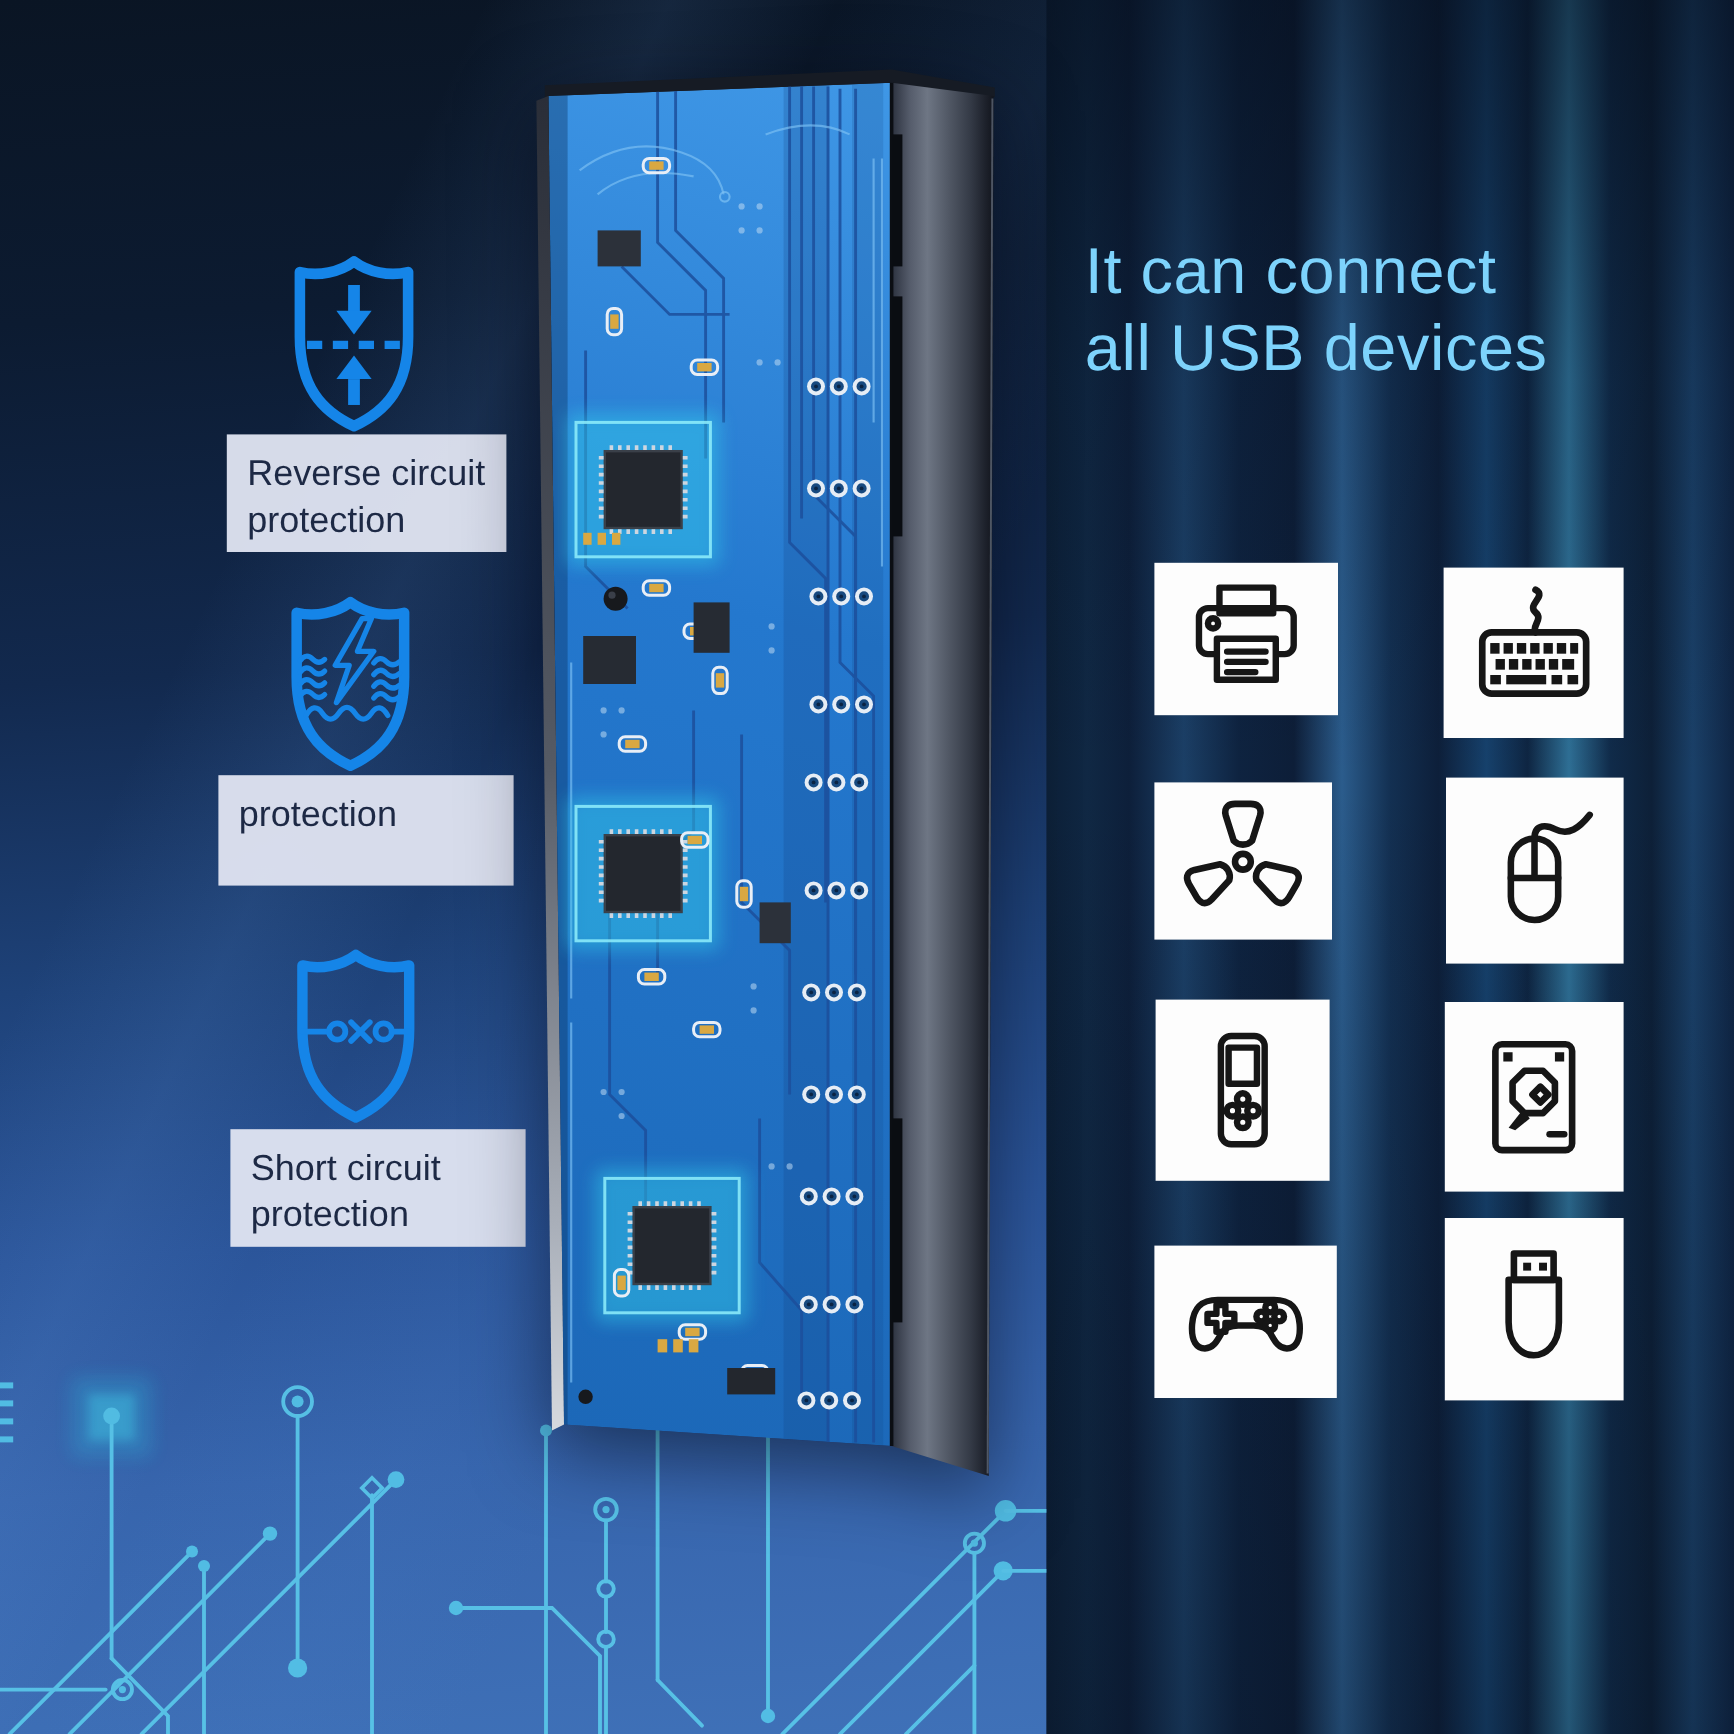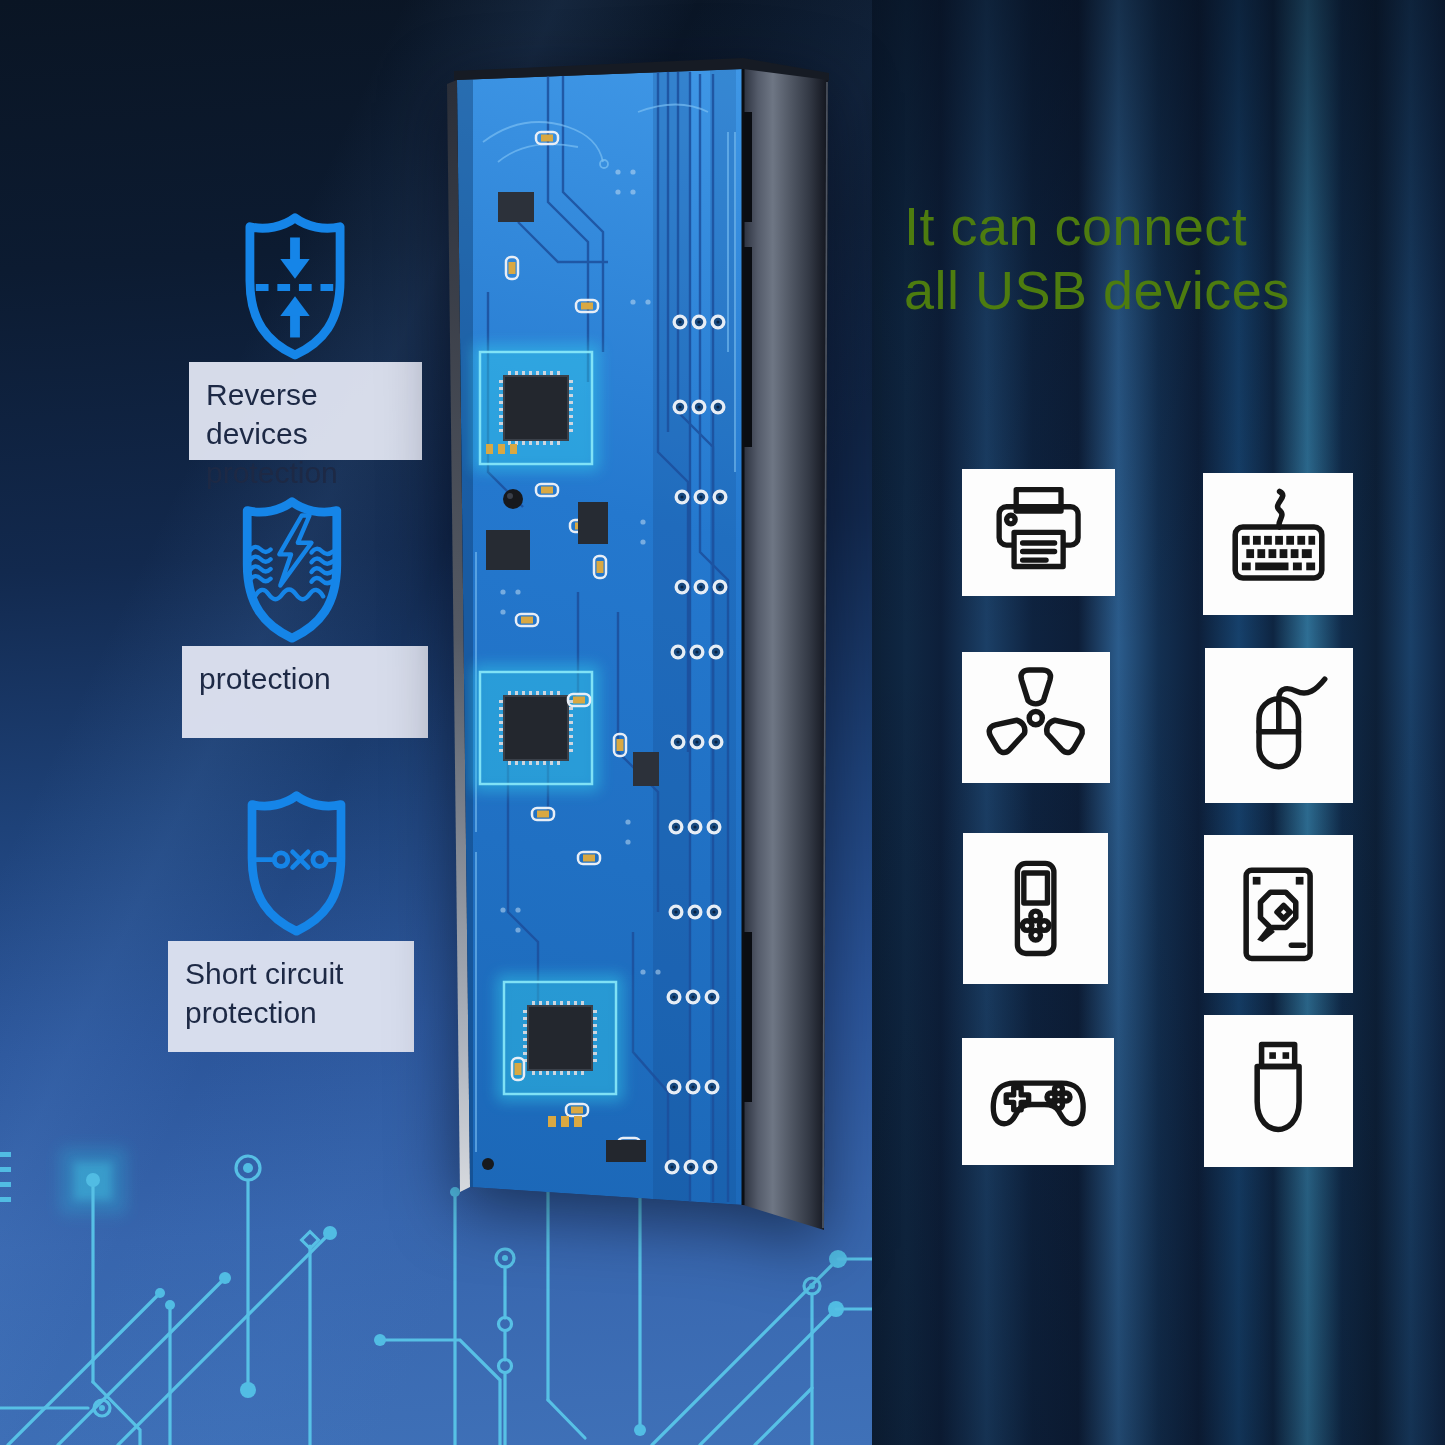--- a/index.html
+++ b/index.html
@@ -26,26 +26,26 @@
   .shield{position:absolute;}
   .p1-icon{left:236px;top:212px;width:118px;height:149px;}
   .p2-icon{left:232px;top:496px;width:120px;height:148px;}
   .p3-icon{left:236px;top:790px;width:121px;height:147px;}
   .plabel{
     position:absolute;background:rgba(223,227,240,.96);color:#1d2945;
     font-size:30px;line-height:39px;padding:13px 8px 0 17px;box-sizing:border-box;
   }
   .p1-label{left:189px;top:362px;width:233px;height:98px;}
   .p2-label{left:182px;top:646px;width:246px;height:92px;}
-  .p3-label{left:168px;top:941px;width:246px;height:111px;}
+  .p3-label{left:192px;top:941px;width:246px;height:98px;}
   .plabel span{display:block;}
   
   .headline{
     position:absolute;left:904px;top:194px;width:540px;
-    color:#4d7c0f;font-size:54px;line-height:64px;font-weight:400;letter-spacing:.5px;
+    color:#7dd3fc;font-size:54px;line-height:64px;font-weight:400;letter-spacing:.5px;
   }
   .headline span{display:block;white-space:nowrap;}
   
   .dev-cell{position:absolute;background:#fdfdfd;display:flex;align-items:center;justify-content:center;}
   .dev-cell svg{width:74%;height:84%;}
   .c1{left:962px;top:469px;width:153px;height:127px;}
   .c2{left:1203px;top:473px;width:150px;height:142px;}
   .c3{left:962px;top:652px;width:148px;height:131px;}
   .c4{left:1205px;top:648px;width:148px;height:155px;}
   .c5{left:963px;top:833px;width:145px;height:151px;}
@@ -139,21 +139,21 @@
     <path d="M60 6 C72 15 90 19 106 15 L106 70 C106 112 88 133 60 146 C32 133 14 112 14 70 L14 15 C30 19 48 15 60 6 Z" fill="none" stroke="#1585e8" stroke-width="9" stroke-linejoin="round"></path>
     <g fill="#1585e8">
       <rect x="55" y="26" width="10" height="24"></rect>
         <polygon points="45,48 75,48 60,68"></polygon>
       <polygon points="45,106 75,106 60,86"></polygon>
         <rect x="55" y="106" width="10" height="22"></rect>
     </g>
     <line x1="20" y1="77" x2="100" y2="77" stroke="#1585e8" stroke-width="7" stroke-dasharray="13 9"></line>
   </svg>
   <div class="plabel p1-label">
-    <span>Reverse devices</span>
+    <span>Reverse circuit</span>
     <span>protection</span>
   </div>
 
   <svg class="shield p2-icon" viewBox="0 0 120 152" aria-label="overcurrent-shield-icon">
     <path d="M60 6 C72 15 90 19 106 15 L106 70 C106 112 88 133 60 146 C32 133 14 112 14 70 L14 15 C30 19 48 15 60 6 Z" fill="none" stroke="#1585e8" stroke-width="9" stroke-linejoin="round"></path>
     <g stroke="#1585e8" stroke-width="4.5" fill="none" stroke-linecap="round">
       <path d="M70 20 L47 60 H59 L48 92 L80 48 H66 L78 20 Z" stroke-linejoin="round"></path>
       <path d="M17 56 q5 -7 11 -1 q5 5 10 0"></path>
         <path d="M17 66 q5 -7 11 -1 q5 5 10 0"></path>
       <path d="M17 76 q5 -7 11 -1 q5 5 10 0"></path>

